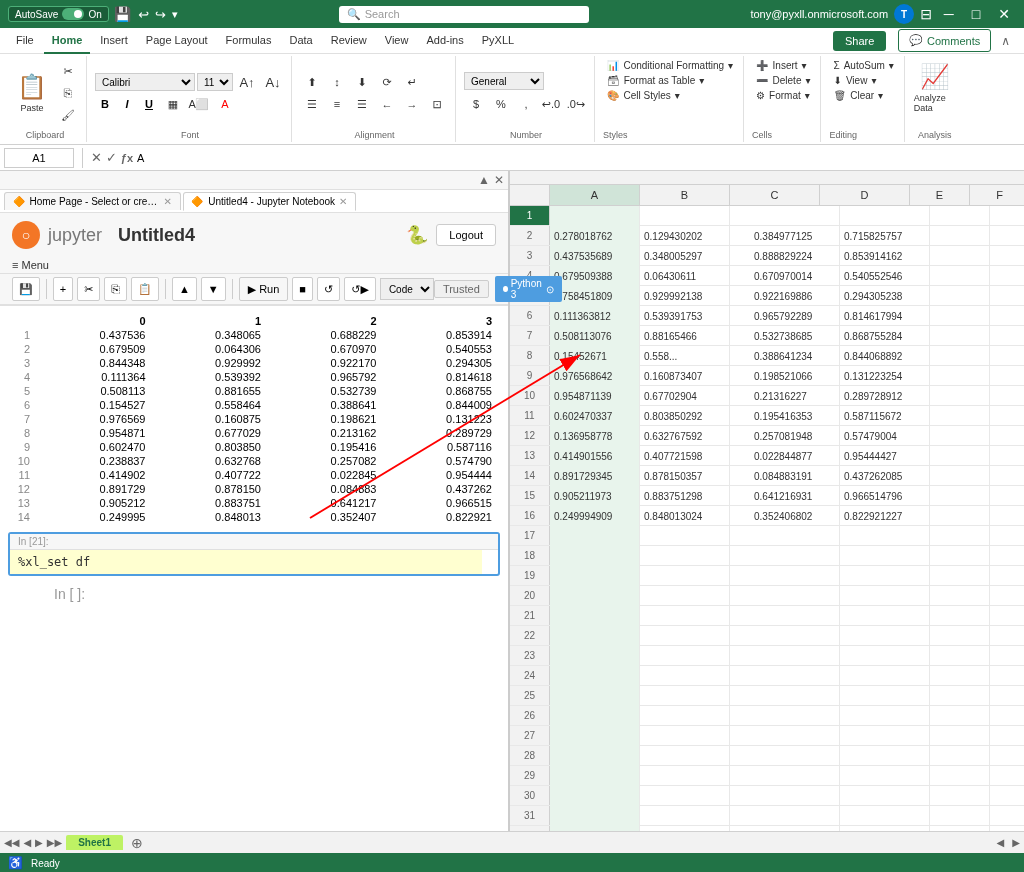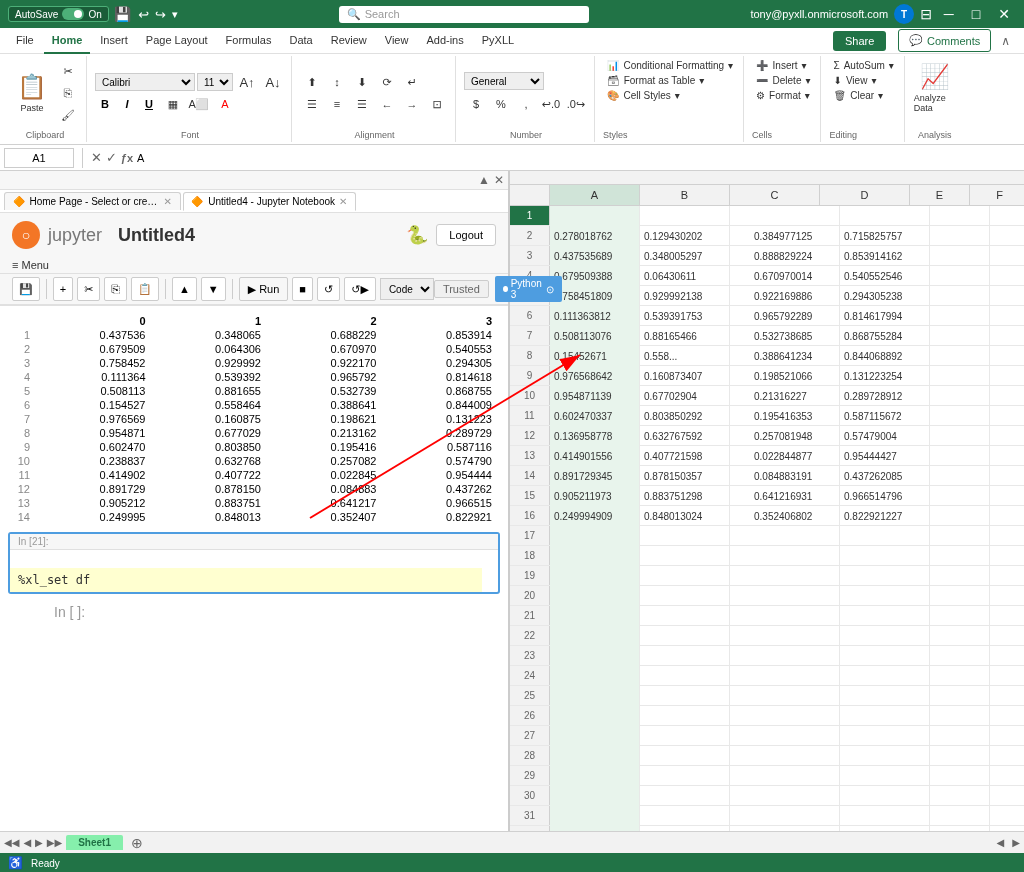--- a/index.html
+++ b/index.html
@@ -90,21 +90,21 @@
     
     .notebook-content { flex: 1; overflow-y: auto; padding: 8px; background: white; }
     .cell-output { margin-bottom: 8px; }
     .output-table { width: 100%; border-collapse: collapse; font-size: 11px; }
     .output-table th, .output-table td { border: none; padding: 1px 8px; text-align: right; }
     .output-table .idx { color: #888; text-align: right; width: 30px; }
     .output-table tr:nth-child(odd) { background: white; }
 
     .code-cell { border: 2px solid #4e9de0; border-radius: 3px; margin: 8px 0; }
     .cell-in { background: #f7f7f7; padding: 2px 8px; font-size: 10px; color: #999; border-bottom: 1px solid #e0e0e0; }
-    .cell-code { padding: 4px 8px; font-family: monospace; font-size: 12px; color: #333; background: #ffffd0; border: none; outline: none; width: 100%; min-height: 24px; margin-top: 18px; }
+    .cell-code { padding: 4px 8px; font-family: monospace; font-size: 12px; color: #333; background: #ffffd0; border: none; outline: none; width: 100%; min-height: 24px; }
     .cell-out { padding: 2px 8px; font-size: 14px; color: #999; margin-left: 38px; }
 
     
     .excel-panel { flex: 1; display: flex; flex-direction: column; background: white; }
     .col-header-row { display: flex; background: #f2f2f2; border-bottom: 1px solid #d0d0d0; }
     .row-num-header { width: 40px; min-width: 40px; height: 20px; border-right: 1px solid #d0d0d0; background: #f2f2f2; }
     .col-header { height: 20px; border-right: 1px solid #d0d0d0; display: flex; align-items: center; justify-content: center; font-size: 11px; color: #333; background: #f2f2f2; }
     .col-a { width: 90px; background: #d0e4d8; }
     .col-b { width: 90px; }
     .col-c { width: 90px; }
@@ -122,21 +122,21 @@
     .cell-b { width: 90px; }
     .cell-c { width: 90px; margin-left: 20px; }
     .cell-d { width: 90px; }
     .cell-e { width: 60px; }
     .cell-f { width: 60px; }
 
     
     .status-bar { height: 20px; background: #217346; color: white; display: flex; align-items: center; justify-content: space-between; padding: 0 8px; font-size: 10px; }
     .status-left { display: flex; align-items: center; gap: 8px; }
     .status-right { display: flex; gap: 16px; margin-top: 44px; }
-    .sheet-tab { background: #86efac; color: #217346; padding: 2px 12px; border-radius: 2px 2px 0 0; font-size: 10px; cursor: pointer; font-weight: 600; }
+    .sheet-tab { background: #bef264; color: #217346; padding: 2px 12px; border-radius: 2px 2px 0 0; font-size: 10px; cursor: pointer; font-weight: 600; }
 
     
     .sheet-tabs-bar { height: 22px; background: #f2f2f2; border-top: 1px solid #d0d0d0; display: flex; align-items: center; padding: 0 4px; gap: 2px; }
     .num-format-select { font-size: 10px; border: 1px solid #ccc; padding: 1px 2px; height: 18px; width: 80px; margin-bottom: 2px; }
     .num-format-row { display: flex; gap: 1px; align-items: center; }
 
     .editing-group { display: flex; flex-direction: column; padding: 2px 6px; border-right: 1px solid #e0e0e0; min-width: 60px; }
     .analyze-group { display: flex; flex-direction: column; align-items: center; padding: 2px 6px; }
 
     .ribbon-right-actions { display: flex; align-items: center; gap: 4px; margin-left: auto; padding: 4px; }
@@ -454,21 +454,21 @@
               </tr>
               <tr>
                 <td class="idx">2</td>
                 <td>0.679509</td>
                 <td>0.064306</td>
                 <td>0.670970</td>
                 <td>0.540553</td>
               </tr>
               <tr>
                 <td class="idx">3</td>
-                <td>0.758452</td>
+                <td>0.844348</td>
                 <td>0.929992</td>
                 <td>0.922170</td>
                 <td>0.294305</td>
               </tr>
               <tr>
                 <td class="idx">4</td>
                 <td>0.111364</td>
                 <td>0.539392</td>
                 <td>0.965792</td>
                 <td>0.814618</td>

